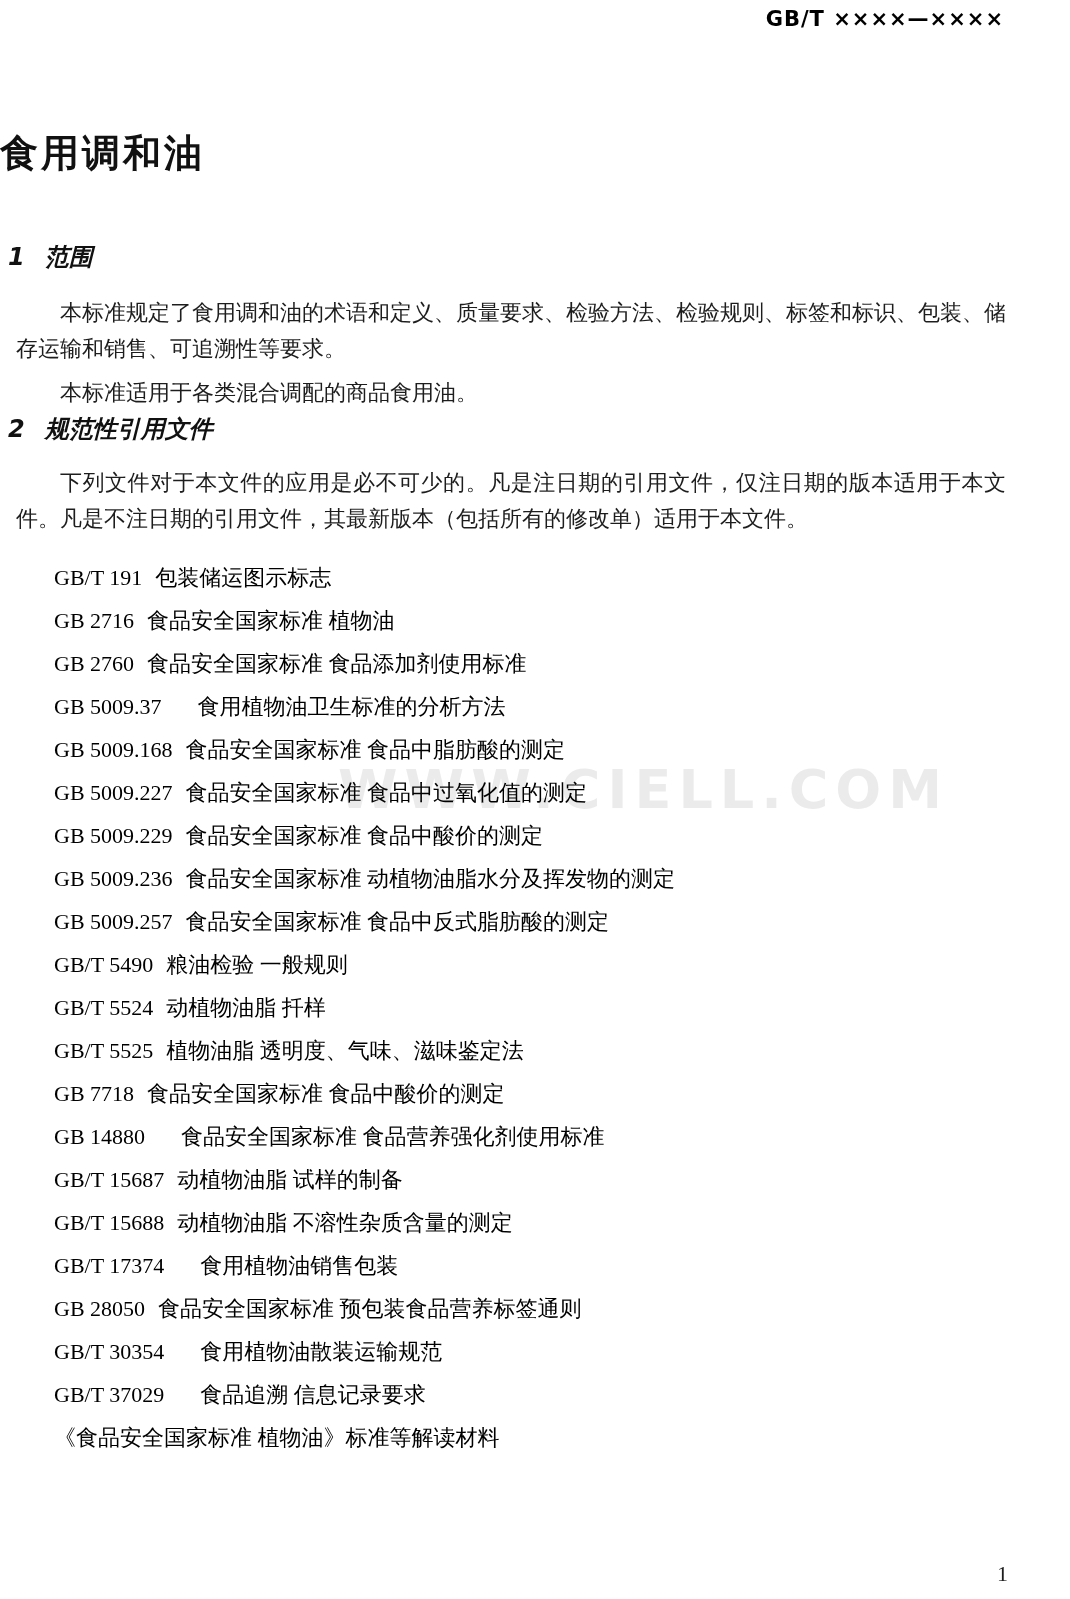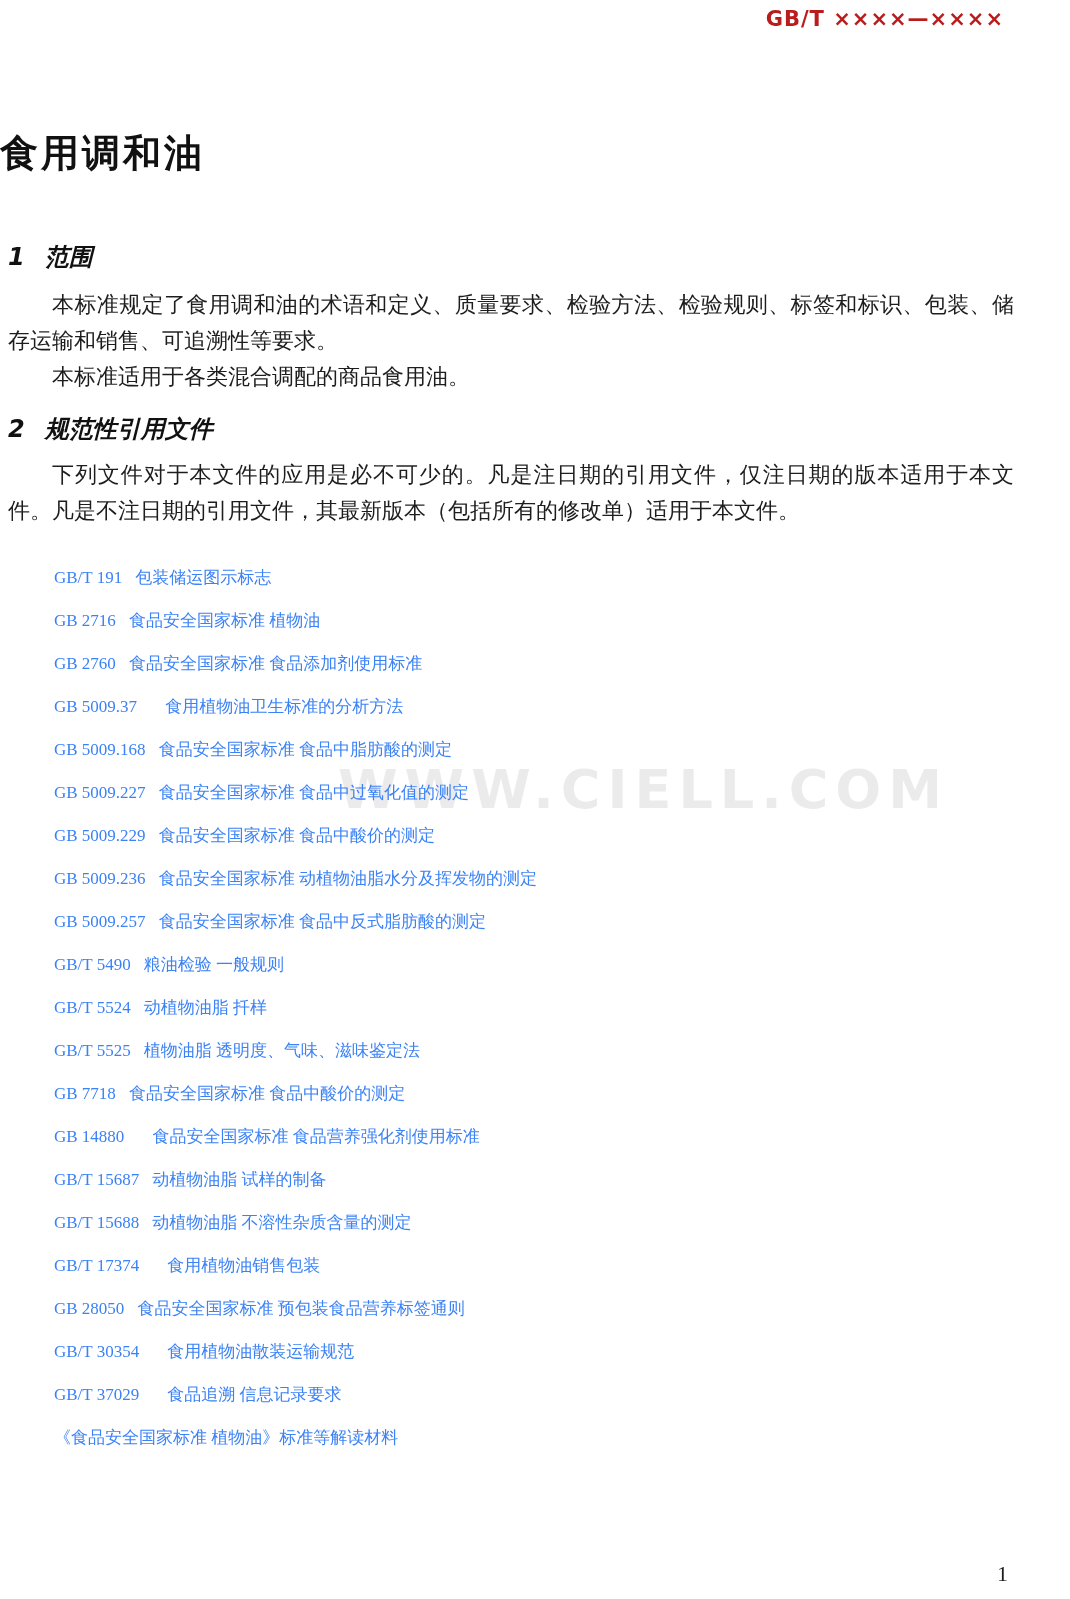--- a/index.html
+++ b/index.html
@@ -17,21 +17,21 @@
     color: #1d1d1d;
   }
   .doc-header {
     position: absolute;
     top: 7px;
     right: 66px;
     font-family: "DejaVu Sans", "Liberation Sans", sans-serif;
     font-size: 21px;
     font-weight: bold;
     letter-spacing: 1px;
-    color: #b91c1c;
+    color: #000000;
     z-index: 1;
   }
   .doc-title {
     position: absolute;
     top: 128px;
     left: 0;
     width: 100%;
     margin: 0;
     font-family: "DejaVu Sans", "Liberation Sans", sans-serif;
     font-size: 38px;
@@ -68,44 +68,44 @@
   .sec-num { margin-right: 20px; }
   .flow {
     position: absolute;
     left: 8px;
     right: 56px;
     z-index: 1;
   }
   #sec1-body  { top: 287px; }
   #sec2-intro { top: 457px; }
   .body-para {
-    margin: 0;
+    margin: 8px;
     font-size: 22px;
     line-height: 36px;
     text-align: justify;
     text-indent: 2em;
     color: #1d1d1d;
   }
   .ref-list {
     position: absolute;
     top: 556px;
     left: 8px;
     right: 40px;
     z-index: 1;
   }
   .ref-item {
     height: 43px;
     line-height: 43px;
     padding-left: 46px;
-    font-size: 17px;
+    font-size: 22px;
     white-space: nowrap;
-    color: #3b82f6;
+    color: #000000;
   }
   .ref-code { margin-right: 13px; }
-  .ref-item.wide .ref-code { margin-right: 28px; }
+  .ref-item.wide .ref-code { margin-right: 36px; }
   .page-number {
     position: absolute;
     right: 62px;
     bottom: 12px;
     font-size: 22px;
     color: #1d1d1d;
     z-index: 1;
   }
 </style>
 </head>

